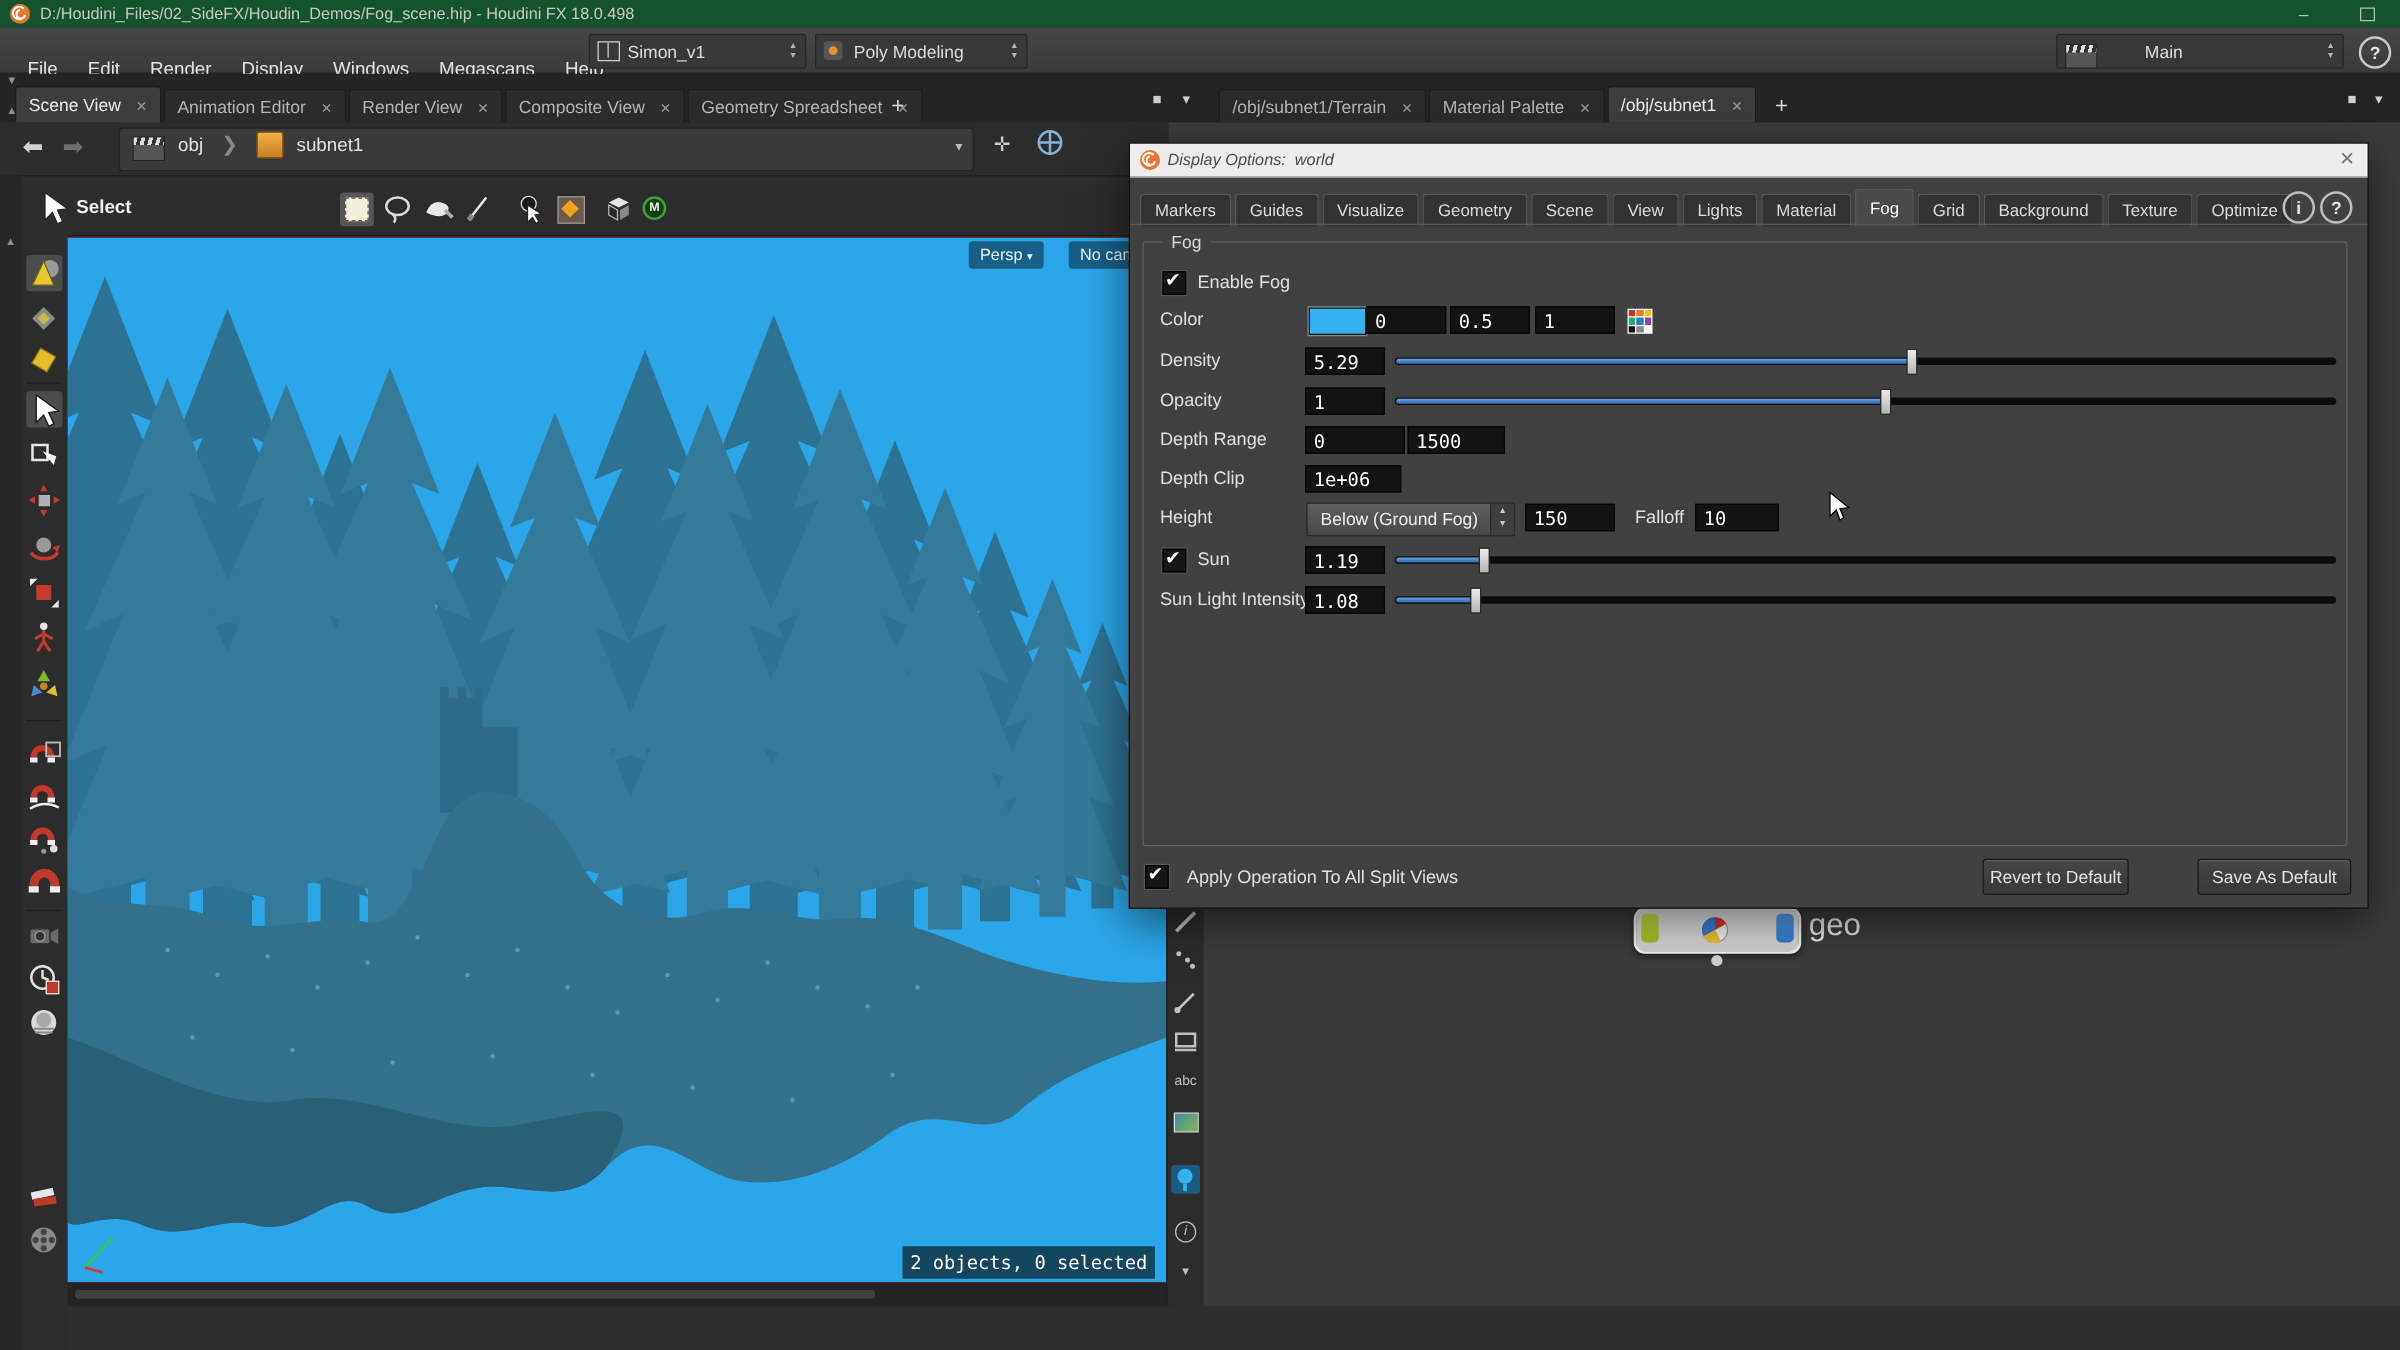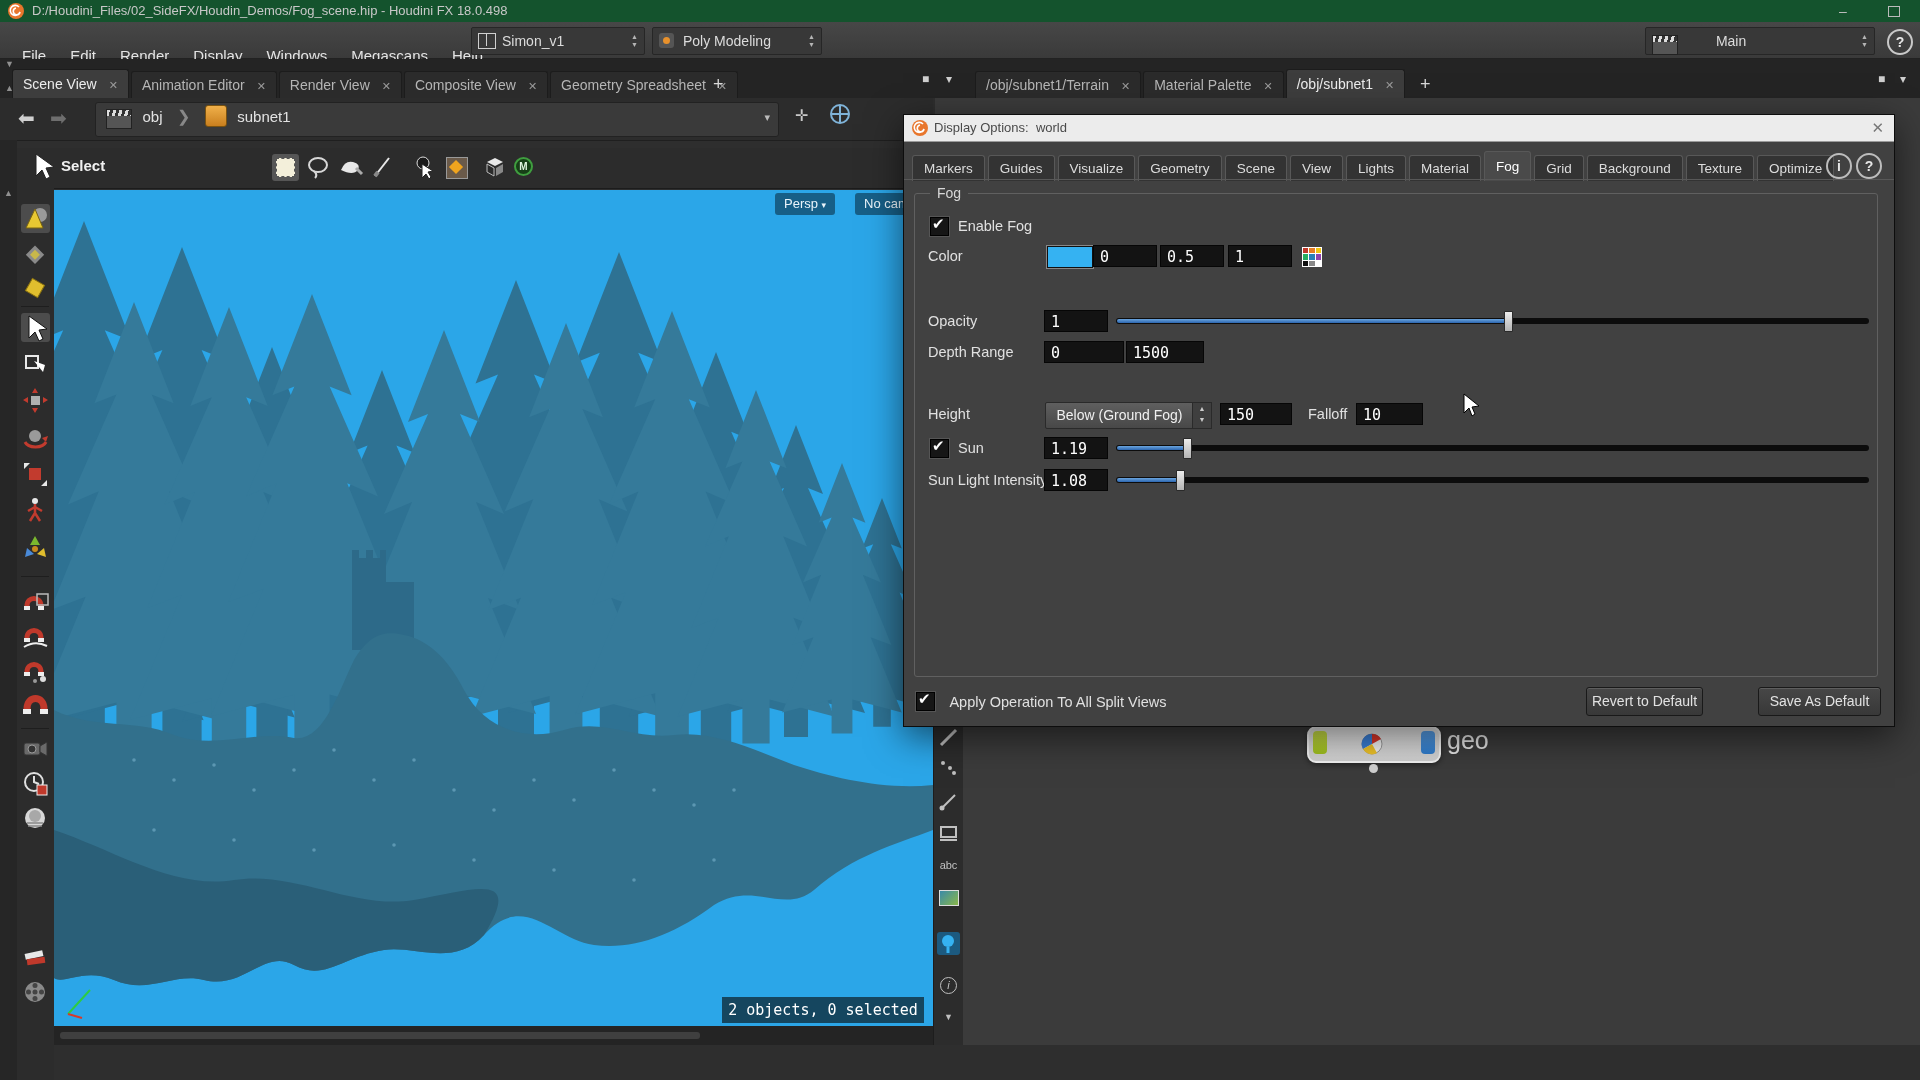--- a/index.html
+++ b/index.html
@@ -63,21 +63,21 @@
   .network{left:935px;top:98px;width:985px;height:947px;background:#3b3b3b;}
   .node{position:absolute;left:372px;top:628px;width:130px;height:33px;background:linear-gradient(#e8e8e8,#cfcfcf);
      border:2px solid #f2f2f2;border-radius:9px;box-shadow:0 2px 5px rgba(0,0,0,.4);}
   .flag{position:absolute;top:3px;width:14px;height:23px;border-radius:4px;}
   .node-dot{position:absolute;left:434px;top:666px;width:9px;height:9px;background:#cfcfcf;border-radius:50%;}
   .node-label{position:absolute;left:512px;top:628px;font-size:25px;color:#e6e6e6;}
   
   .dialog{left:903px;top:114px;width:990px;height:611px;background:#414141;border:1px solid #0d0d0d;
      box-shadow:0 10px 34px rgba(0,0,0,.55);z-index:50;}
   .dlg-title{position:absolute;left:0;top:0;width:100%;height:26px;background:#ececec;border-bottom:1px solid #9a9a9a;}
-  .dlg-title-text{position:absolute;left:30px;top:0;font-size:13px;color:#4a4a4a;line-height:26px;}
+  .dlg-title-text{position:absolute;left:30px;top:0;font-size:13px;color:#4a4a4a;line-height:26px;font-style:italic;}
   .dlg-close{position:absolute;right:10px;top:0;color:#777;font-size:15px;line-height:26px;}
   .dlg-tabs{position:absolute;left:8px;top:36px;display:flex;gap:3px;align-items:flex-end;}
   .dtab{background:#333;border:1px solid #585858;border-bottom:none;border-radius:3px 3px 0 0;color:#dcdcdc;
      font-size:13.5px;padding:0 11px;height:25px;line-height:25px;white-space:nowrap;}
   .dtab.active{background:#4a4a4a;color:#fff;height:29px;line-height:29px;}
   .dlg-tabline{position:absolute;left:0;top:64px;width:100%;height:1px;background:#585858;}
   .fog-group{position:absolute;left:10px;top:78px;width:962px;height:482px;border:1px solid #606060;border-radius:3px;}
   .fog-legend{position:absolute;left:26px;top:70px;background:#414141;padding:0 7px;font-size:14px;color:#d8d8d8;}
   .drow{position:absolute;left:0;height:24px;width:980px;}
   .dlabel{position:absolute;font-size:14.5px;color:#e0e0e0;line-height:24px;}
@@ -509,36 +509,48 @@
           <i style="background:#f1c40f"></i>
         <i style="background:#27ae60"></i>
           <i style="background:#2980b9"></i>
           <i style="background:#8e44ad"></i>
         <i style="background:#111"></i>
           <i style="background:#888"></i>
           <i style="background:#fff"></i>
       </span>
     </div>
 
+    <div class="drow" style="top:162px">
+      <span class="dlabel" style="left:24px">Density</span>
+      <span class="nfield" style="left:140px;width:64px">5.29</span>
+      <span class="slider" style="left:212px;width:753px">
+        <span class="fill" style="width:412px"></span>
+          <span class="handle" style="left:409px"></span>
+      </span>
+    </div>
 
     <div class="drow" style="top:194px">
       <span class="dlabel" style="left:24px">Opacity</span>
       <span class="nfield" style="left:140px;width:64px">1</span>
       <span class="slider" style="left:212px;width:753px">
         <span class="fill" style="width:391px"></span>
           <span class="handle" style="left:388px"></span>
       </span>
     </div>
 
     <div class="drow" style="top:225px">
       <span class="dlabel" style="left:24px">Depth Range</span>
       <span class="nfield" style="left:140px;width:80px">0</span>
       <span class="nfield" style="left:222px;width:78px">1500</span>
     </div>
 
+    <div class="drow" style="top:256px">
+      <span class="dlabel" style="left:24px">Depth Clip</span>
+      <span class="nfield" style="left:140px;width:77px">1e+06</span>
+    </div>
 
     <div class="drow" style="top:287px">
       <span class="dlabel" style="left:24px">Height</span>
       <span class="dropdown" style="left:141px;width:147px">Below (Ground Fog)</span>
       <span class="dd-spin" style="left:288px">
           <span>▲</span>
           <span>▼</span>
         </span>
       <span class="nfield" style="left:316px;width:72px">150</span>
       <span class="dlabel" style="left:404px">Falloff</span>

